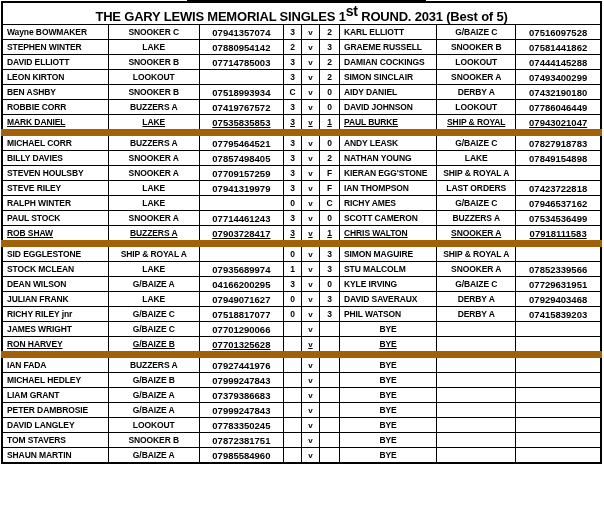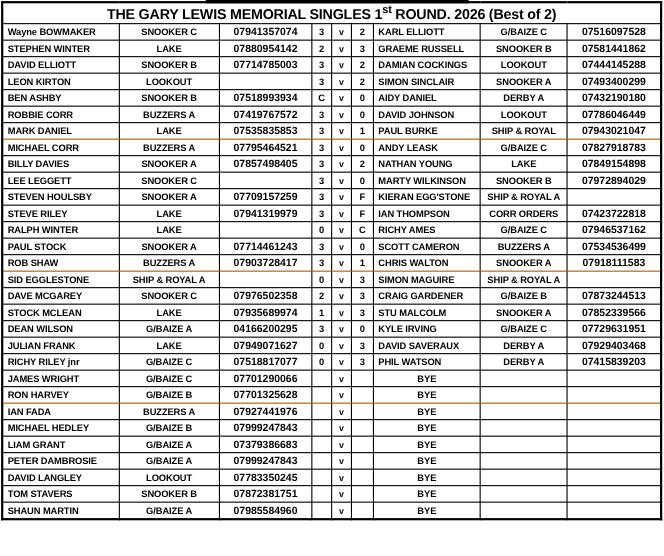--- a/index.html
+++ b/index.html
@@ -41,49 +41,49 @@
     letter-spacing: -0.1px;
     vertical-align: middle;
   }
   td.title-cell {
     height: 18px;
     text-align: center;
     font-size: 13px;
     letter-spacing: -0.2px;
     padding: 0;
   }
-  td.title-cell sup { font-size: 10px; text-align: center; }
+  td.title-cell sup { font-size: 14px; text-align: center; }
   td.name { text-align: left; padding-left: 4px; }
   td.name.bye { text-align: center; padding-left: 2px; margin-top: 29px; }
   td.venue { text-align: center; }
   td.phone { text-align: center; font-size: 9.5px; letter-spacing: 0; }
   td.score, td.vs { text-align: center; padding: 0; }
   td.vs { font-size: 8px; }
-  tr.group-end td { border-bottom: 1px solid #a16207; }
+  tr.group-end td { border-bottom: 7px solid #a16207; text-decoration: underline; }
 </style>
 </head>
 <body>
 
 <div class="top-edge-bar"></div>
 
 <table class="fixtures">
   <colgroup>
     <col style="width:106px">
       <col style="width:91px">
       <col style="width:84px">
     <col style="width:18px">
       <col style="width:18px">
       <col style="width:20px">
     <col style="width:97px">
       <col style="width:79px">
       <col style="width:85px">
   </colgroup>
   <tbody id="table-body">
     <tr>
-      <td class="title-cell" colspan="9"><span>THE GARY LEWIS MEMORIAL SINGLES 1</span><sup>st</sup><span> ROUND. 2026 (Best of 2)</span></td>
+      <td class="title-cell" colspan="9"><span>THE GARY LEWIS MEMORIAL SINGLES 1</span><sup>st</sup><span> ROUND. 2031 (Best of 5)</span></td>
     </tr>
   <tr>
         <td class="name">Wayne BOWMAKER</td>
         <td class="venue">SNOOKER C</td>
         <td class="phone">07941357074</td>
         <td class="score">3</td>
         <td class="vs">v</td>
         <td class="score">2</td>
         <td class="name">KARL ELLIOTT</td>
         <td class="venue">G/BAIZE C</td>
@@ -171,50 +171,39 @@
         <td class="venue">SNOOKER A</td>
         <td class="phone">07857498405</td>
         <td class="score">3</td>
         <td class="vs">v</td>
         <td class="score">2</td>
         <td class="name">NATHAN YOUNG</td>
         <td class="venue">LAKE</td>
         <td class="phone">07849154898</td>
       </tr>
       <tr>
-        <td class="name">LEE LEGGETT</td>
-        <td class="venue">SNOOKER C</td>
-        <td class="phone"></td>
-        <td class="score">3</td>
-        <td class="vs">v</td>
-        <td class="score">0</td>
-        <td class="name">MARTY WILKINSON</td>
-        <td class="venue">SNOOKER B</td>
-        <td class="phone">07972894029</td>
-      </tr>
-      <tr>
         <td class="name">STEVEN HOULSBY</td>
         <td class="venue">SNOOKER A</td>
         <td class="phone">07709157259</td>
         <td class="score">3</td>
         <td class="vs">v</td>
         <td class="score">F</td>
         <td class="name">KIERAN EGG'STONE</td>
         <td class="venue">SHIP &amp; ROYAL A</td>
         <td class="phone"></td>
       </tr>
       <tr>
         <td class="name">STEVE RILEY</td>
         <td class="venue">LAKE</td>
         <td class="phone">07941319979</td>
         <td class="score">3</td>
         <td class="vs">v</td>
         <td class="score">F</td>
         <td class="name">IAN THOMPSON</td>
-        <td class="venue">CORR ORDERS</td>
+        <td class="venue">LAST ORDERS</td>
         <td class="phone">07423722818</td>
       </tr>
       <tr>
         <td class="name">RALPH WINTER</td>
         <td class="venue">LAKE</td>
         <td class="phone"></td>
         <td class="score">0</td>
         <td class="vs">v</td>
         <td class="score">C</td>
         <td class="name">RICHY AMES</td>
@@ -246,31 +235,20 @@
       <tr>
         <td class="name">SID EGGLESTONE</td>
         <td class="venue">SHIP &amp; ROYAL A</td>
         <td class="phone"></td>
         <td class="score">0</td>
         <td class="vs">v</td>
         <td class="score">3</td>
         <td class="name">SIMON MAGUIRE</td>
         <td class="venue">SHIP &amp; ROYAL A</td>
         <td class="phone"></td>
-      </tr>
-      <tr>
-        <td class="name">DAVE MCGAREY</td>
-        <td class="venue">SNOOKER C</td>
-        <td class="phone">07976502358</td>
-        <td class="score">2</td>
-        <td class="vs">v</td>
-        <td class="score">3</td>
-        <td class="name">CRAIG GARDENER</td>
-        <td class="venue">G/BAIZE B</td>
-        <td class="phone">07873244513</td>
       </tr>
       <tr>
         <td class="name">STOCK MCLEAN</td>
         <td class="venue">LAKE</td>
         <td class="phone">07935689974</td>
         <td class="score">1</td>
         <td class="vs">v</td>
         <td class="score">3</td>
         <td class="name">STU MALCOLM</td>
         <td class="venue">SNOOKER A</td>

